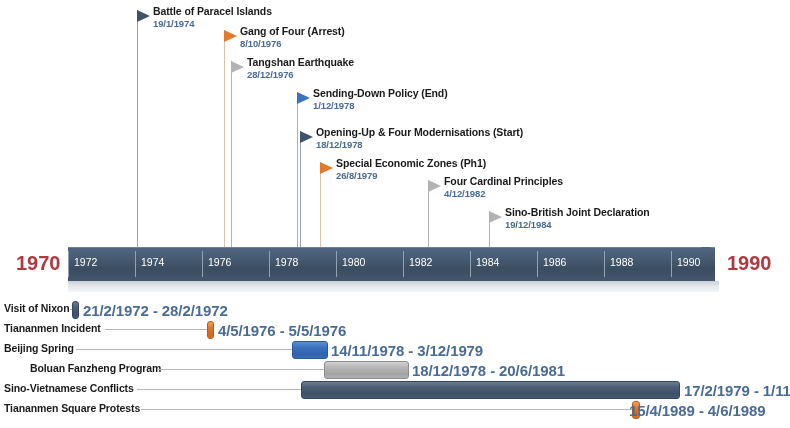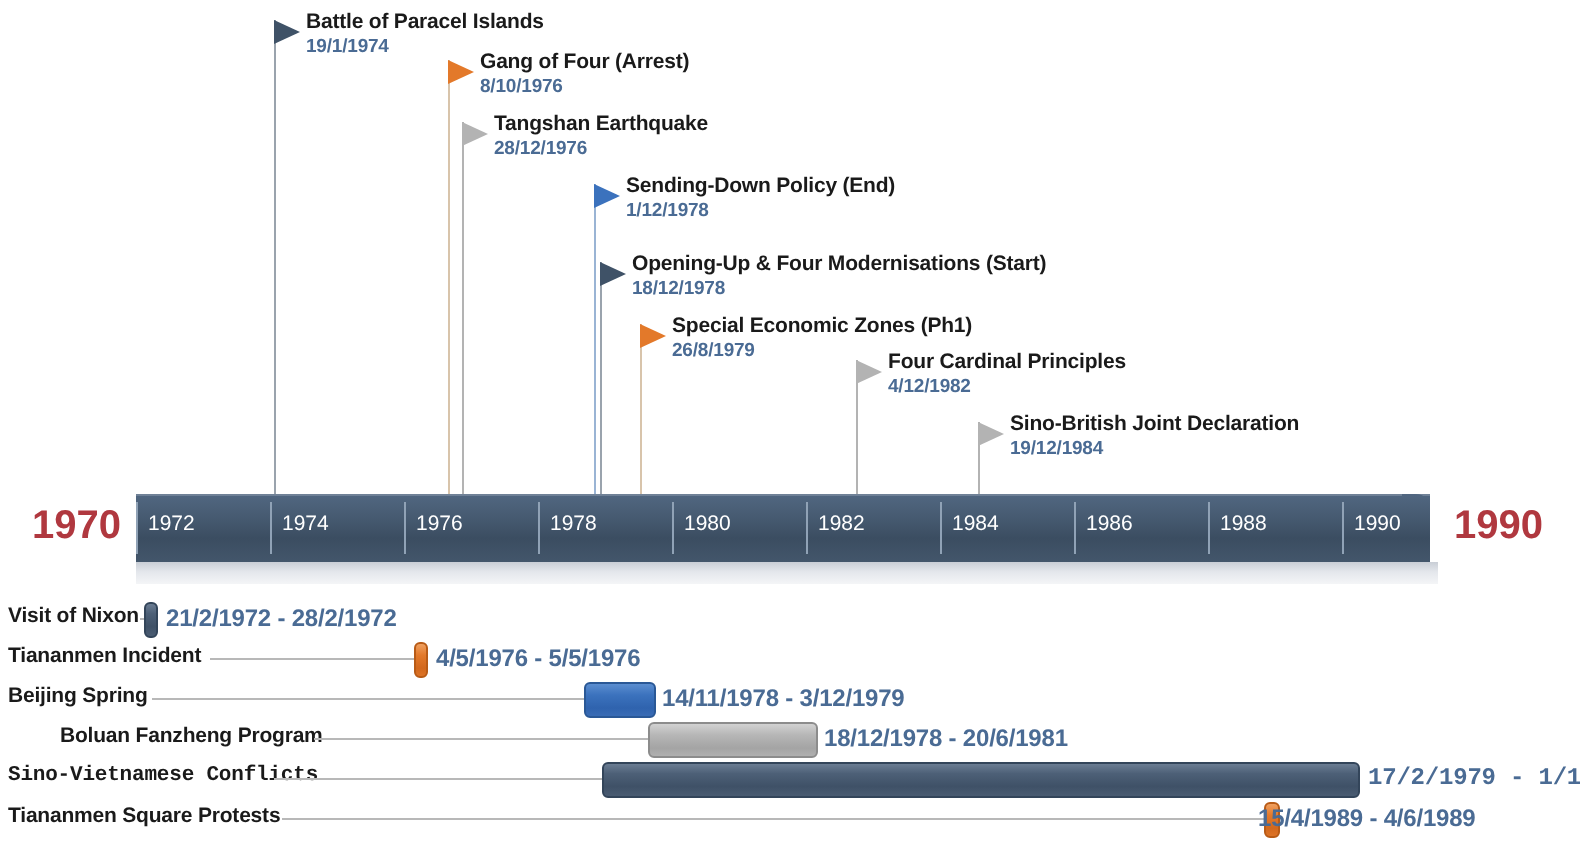--- a/index.html
+++ b/index.html
@@ -156,21 +156,21 @@
     background: linear-gradient(to bottom, #d2d2d2 0%, #b6b6b6 35%, #a4a4a4 75%, #b0b0b0 100%);
     border: 1px solid #8c8c8c;
   }
   .bar-orange {
     background: linear-gradient(to bottom, #f0a060 0%, #e3792a 35%, #d2681d 75%, #dd7326 100%);
     border: 1px solid #b85b16;
   }
   .task-date {
     position: absolute;
     top: 4px;
-    font-size: 12px;
+    font-size: 15px;
     font-weight: bold;
     color: #4a6b94;
     white-space: nowrap;
     letter-spacing: -0.1px;
   }
 </style>
 </head>
 <body>
 
 <div id="stage">
@@ -282,21 +282,21 @@
     <div class="task-date" style="left:331px;">14/11/1978 - 3/12/1979</div>
   </div>
 
   <div class="task-row" style="top:358px;margin-left:26px;">
     <div class="task-label">Boluan Fanzheng Program</div>
     <div class="task-leader" style="left:131px; width:167px;"></div>
     <div class="task-bar bar-gray" style="left:298px; width:83px;"></div>
     <div class="task-date" style="left:386px;">18/12/1978 - 20/6/1981</div>
   </div>
 
-  <div class="task-row" style="top:378px;font-family:Liberation Mono, monospace;">
+  <div class="task-row" style="top:378px;">
     <div class="task-label">Sino-Vietnamese Conflicts</div>
     <div class="task-leader" style="left:137px; width:164px;"></div>
     <div class="task-bar bar-dark" style="left:301px; width:377px;"></div>
     <div class="task-date" style="left:684px;">17/2/1979 - 1/11/1991</div>
   </div>
 
   <div class="task-row" style="top:398px;">
     <div class="task-label">Tiananmen Square Protests</div>
     <div class="task-leader" style="left:141px; width:491px;"></div>
     <div class="task-bar bar-orange" style="left:632px; width:6px;"></div>

